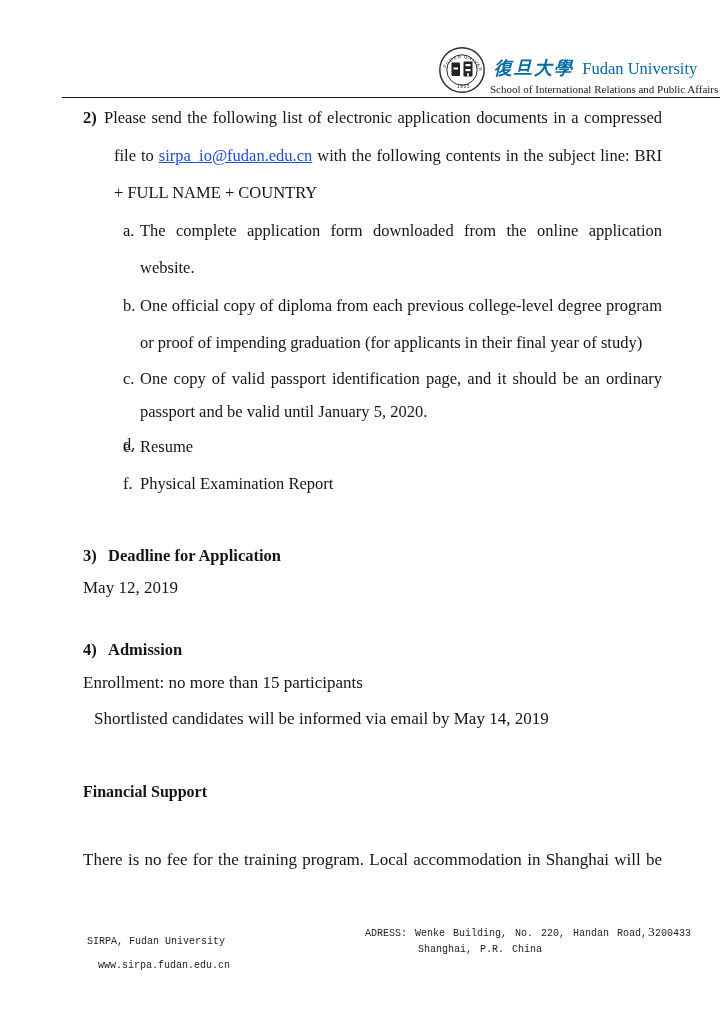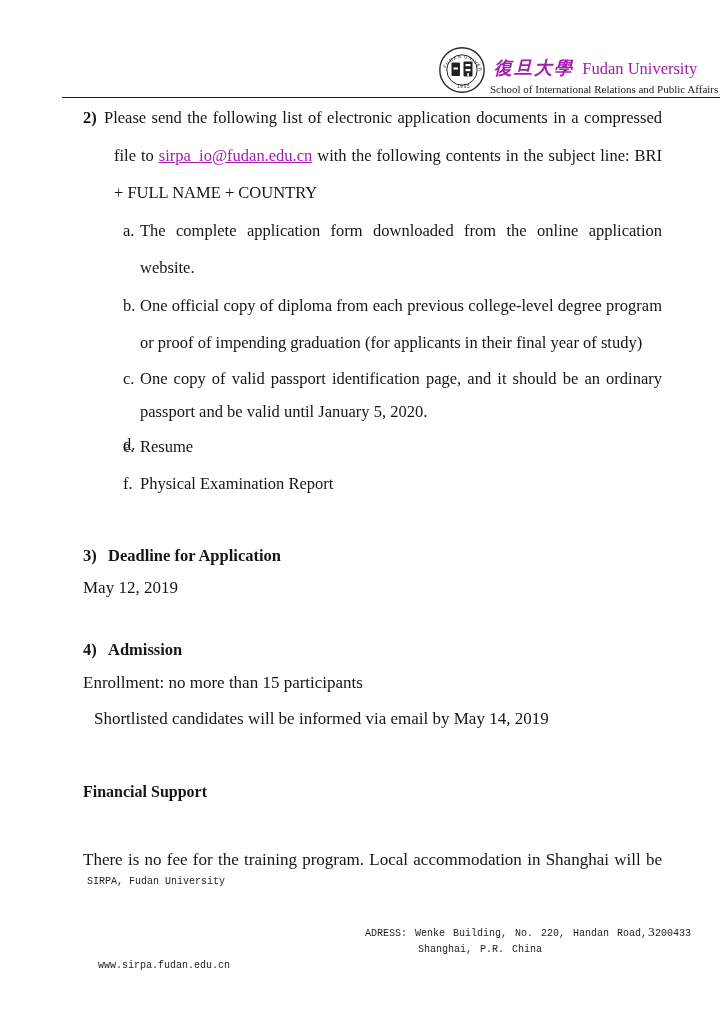--- a/index.html
+++ b/index.html
@@ -9,21 +9,21 @@
     background:#ffffff;
     font-family:"Liberation Serif", serif;
     color:#151515;
     overflow:hidden;
   }
 
   
   .hdr-logo{position:absolute;left:438px;top:46px;width:48px;height:48px;}
   .hdr-nameline{
     position:absolute;left:494px;top:56px;width:230px;
-    font-size:17px;white-space:nowrap;color:#a21caf;
+    font-size:17px;white-space:nowrap;color:#0369a1;
   }
   .hdr-cn{font-style:italic;font-weight:bold;letter-spacing:2px;font-size:18px;}
   .hdr-en{font-size:16.5px;margin-left:4px;}
   .hdr-school{
     position:absolute;left:490px;top:83px;width:229px;
     font-size:11px;white-space:nowrap;color:#1b1b1b;
   }
   .hdr-rule{
     position:absolute;left:62px;top:97px;width:658px;height:0;
     border-top:1.6px solid #1a1a1a;
@@ -31,21 +31,21 @@
 
   
   .doc-body{position:absolute;left:83px;top:99px;width:579px;}
   .marker{position:absolute;left:0;top:0;}
 
   .p2{
     position:relative;padding-left:31px;text-indent:-10px;
     line-height:37.5px;font-size:16.5px;text-align:justify;
   }
   .p2 .marker{font-weight:bold;text-indent:0;}
-  .email-link{color:#a21caf;text-decoration:underline;}
+  .email-link{color:#1d4ed8;text-decoration:underline;}
 
   .sub-item{
     position:relative;padding-left:57px;
     line-height:37.5px;font-size:16.5px;text-align:justify;
   }
   .sub-item .marker{left:40px;}
   .sub-item.tight{line-height:33px;}
 
   .sec-heading{
     position:relative;padding-left:25px;
@@ -56,21 +56,21 @@
   .plain-line.lh34{line-height:34px;}
   .plain-line.lh38{line-height:38px;margin-left:11px;}
   .mt37{margin-top:37px;}
   .mt30{margin-top:30px;}
   .mt38{margin-top:38px;}
   .fin-heading{font-weight:bold;font-size:16px;line-height:32px;}
   .stretch{text-align:justify;text-align-last:justify;margin-top:36px;}
 
   
   .footer{font-family:"Liberation Mono", monospace;font-size:10px;color:#222;}
-  .ft-org{position:absolute;left:87px;top:876px;}
+  .ft-org{position:absolute;left:87px;top:936px;}
   .ft-web{position:absolute;left:98px;top:960px;}
   .ft-right{position:absolute;left:358px;top:926px;line-height:16.3px;white-space:nowrap;}
   .ft-addr1{padding-left:7px;word-spacing:2px;}
   .ft-addr2{padding-left:60px;word-spacing:2px;}
   .ft-tel{padding-left:0;}
   .page-num{
     position:absolute;left:648px;top:924px;
     font-family:"Liberation Serif", serif;font-size:13.5px;color:#111;
   }
 

